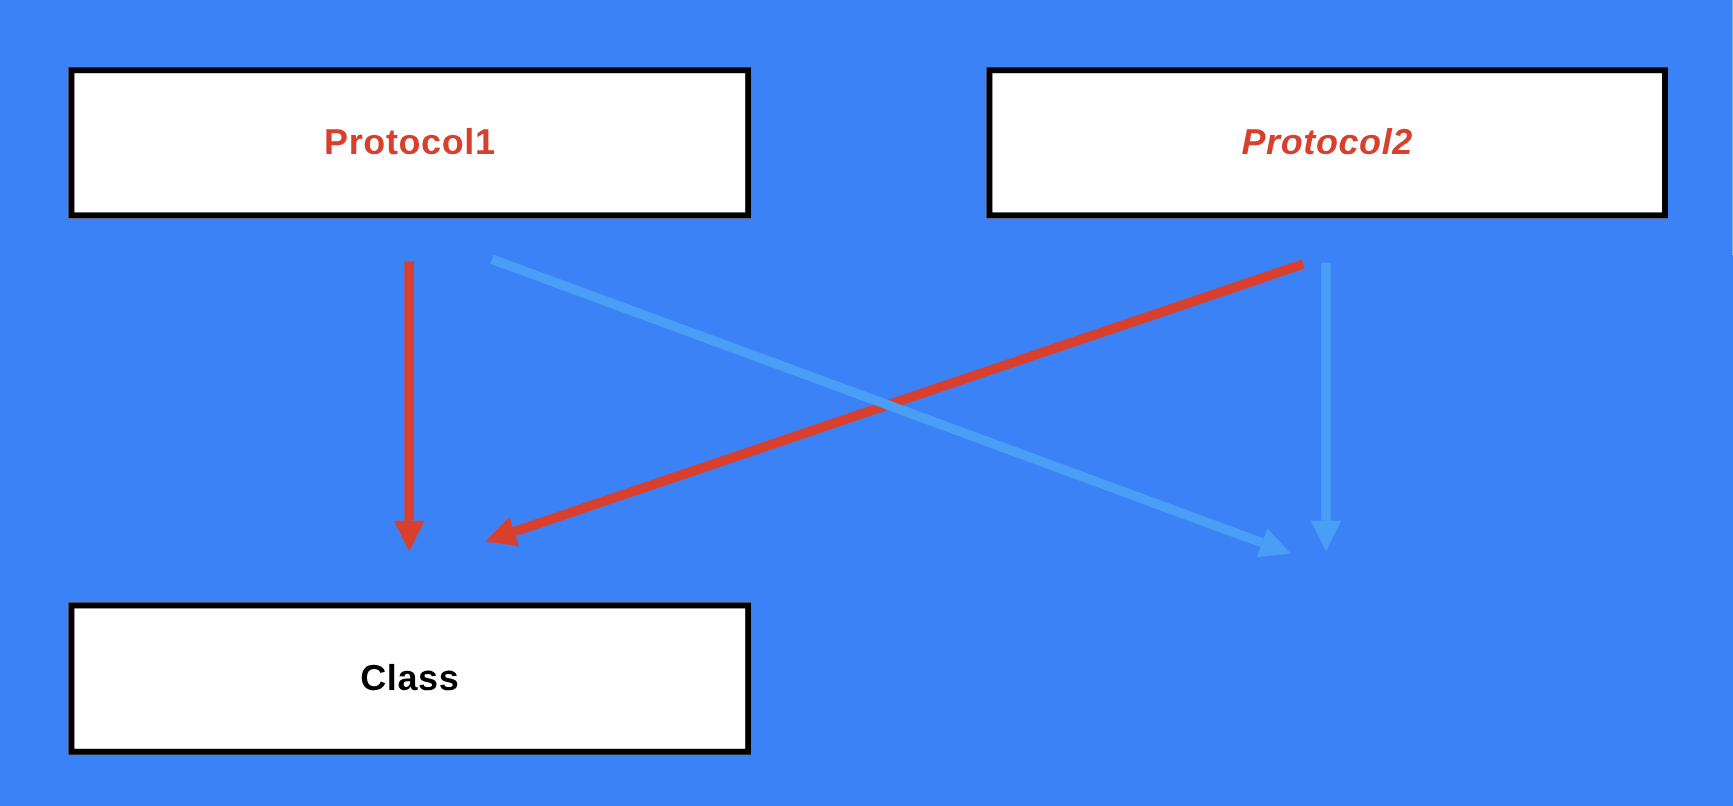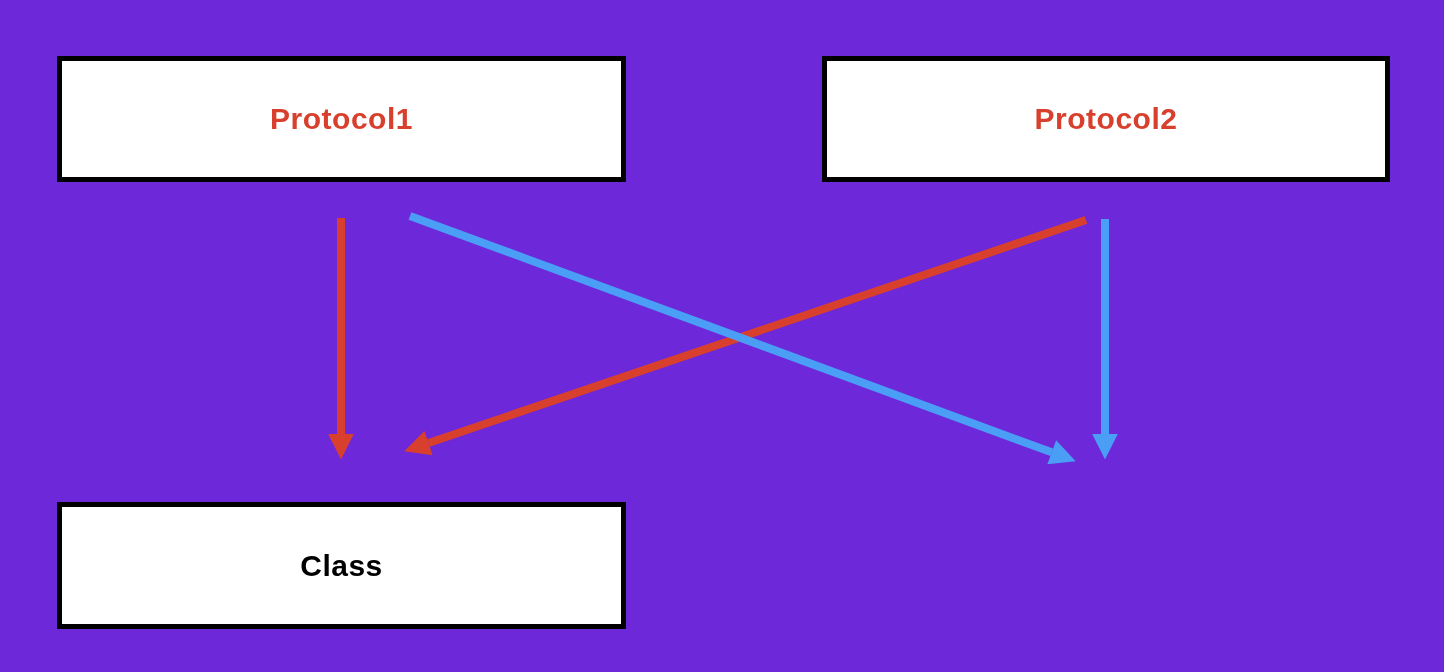--- a/index.html
+++ b/index.html
@@ -5,21 +5,21 @@
   html, body {
     margin: 0;
     padding: 0;
     background: #ffffff;
     font-family: "Liberation Sans", sans-serif;
   }
   .canvas {
     position: relative;
     width: 1444px;
     height: 672px;
-    background: #6d28d9;
+    background: #3b82f6;
     overflow: hidden;
   }
   .edges-layer {
     position: absolute;
     left: 0;
     top: 0;
     width: 1444px;
     height: 672px;
     display: block;
   }
@@ -57,21 +57,21 @@
         <line x1="1086" y1="220" x2="428.51624600028356" y2="443.0061855671553" stroke="#d8402d" stroke-width="8" marker-end="url(#arrow-red)"></line>
         <line x1="1105" y1="219" x2="1105" y2="434" stroke="#4b9ef5" stroke-width="8" marker-end="url(#arrow-blue)"></line>
         <line x1="410" y1="216" x2="1051.725049878119" y2="452.32389561379836" stroke="#4b9ef5" stroke-width="8" marker-end="url(#arrow-blue)"></line>
       </g>
   </svg>
 
   <div class="node" style="left: 57px; top: 56px; width: 569px; height: 126px;">
     <span class="node-label" style="color: rgb(216, 64, 45);">Protocol1</span>
   </div>
 
-  <div class="node" style="left: 822px; top: 56px; width: 568px; height: 126px;">
+  <div class="node" style="left: 822px; top: 56px; width: 568px; height: 126px; font-style: italic;">
     <span class="node-label" style="color: rgb(216, 64, 45);">Protocol2</span>
   </div>
 
   <div class="node" style="left: 57px; top: 502px; width: 569px; height: 127px;">
     <span class="node-label" style="color: rgb(0, 0, 0);">Class</span>
   </div>
 
 
 </div>
 

